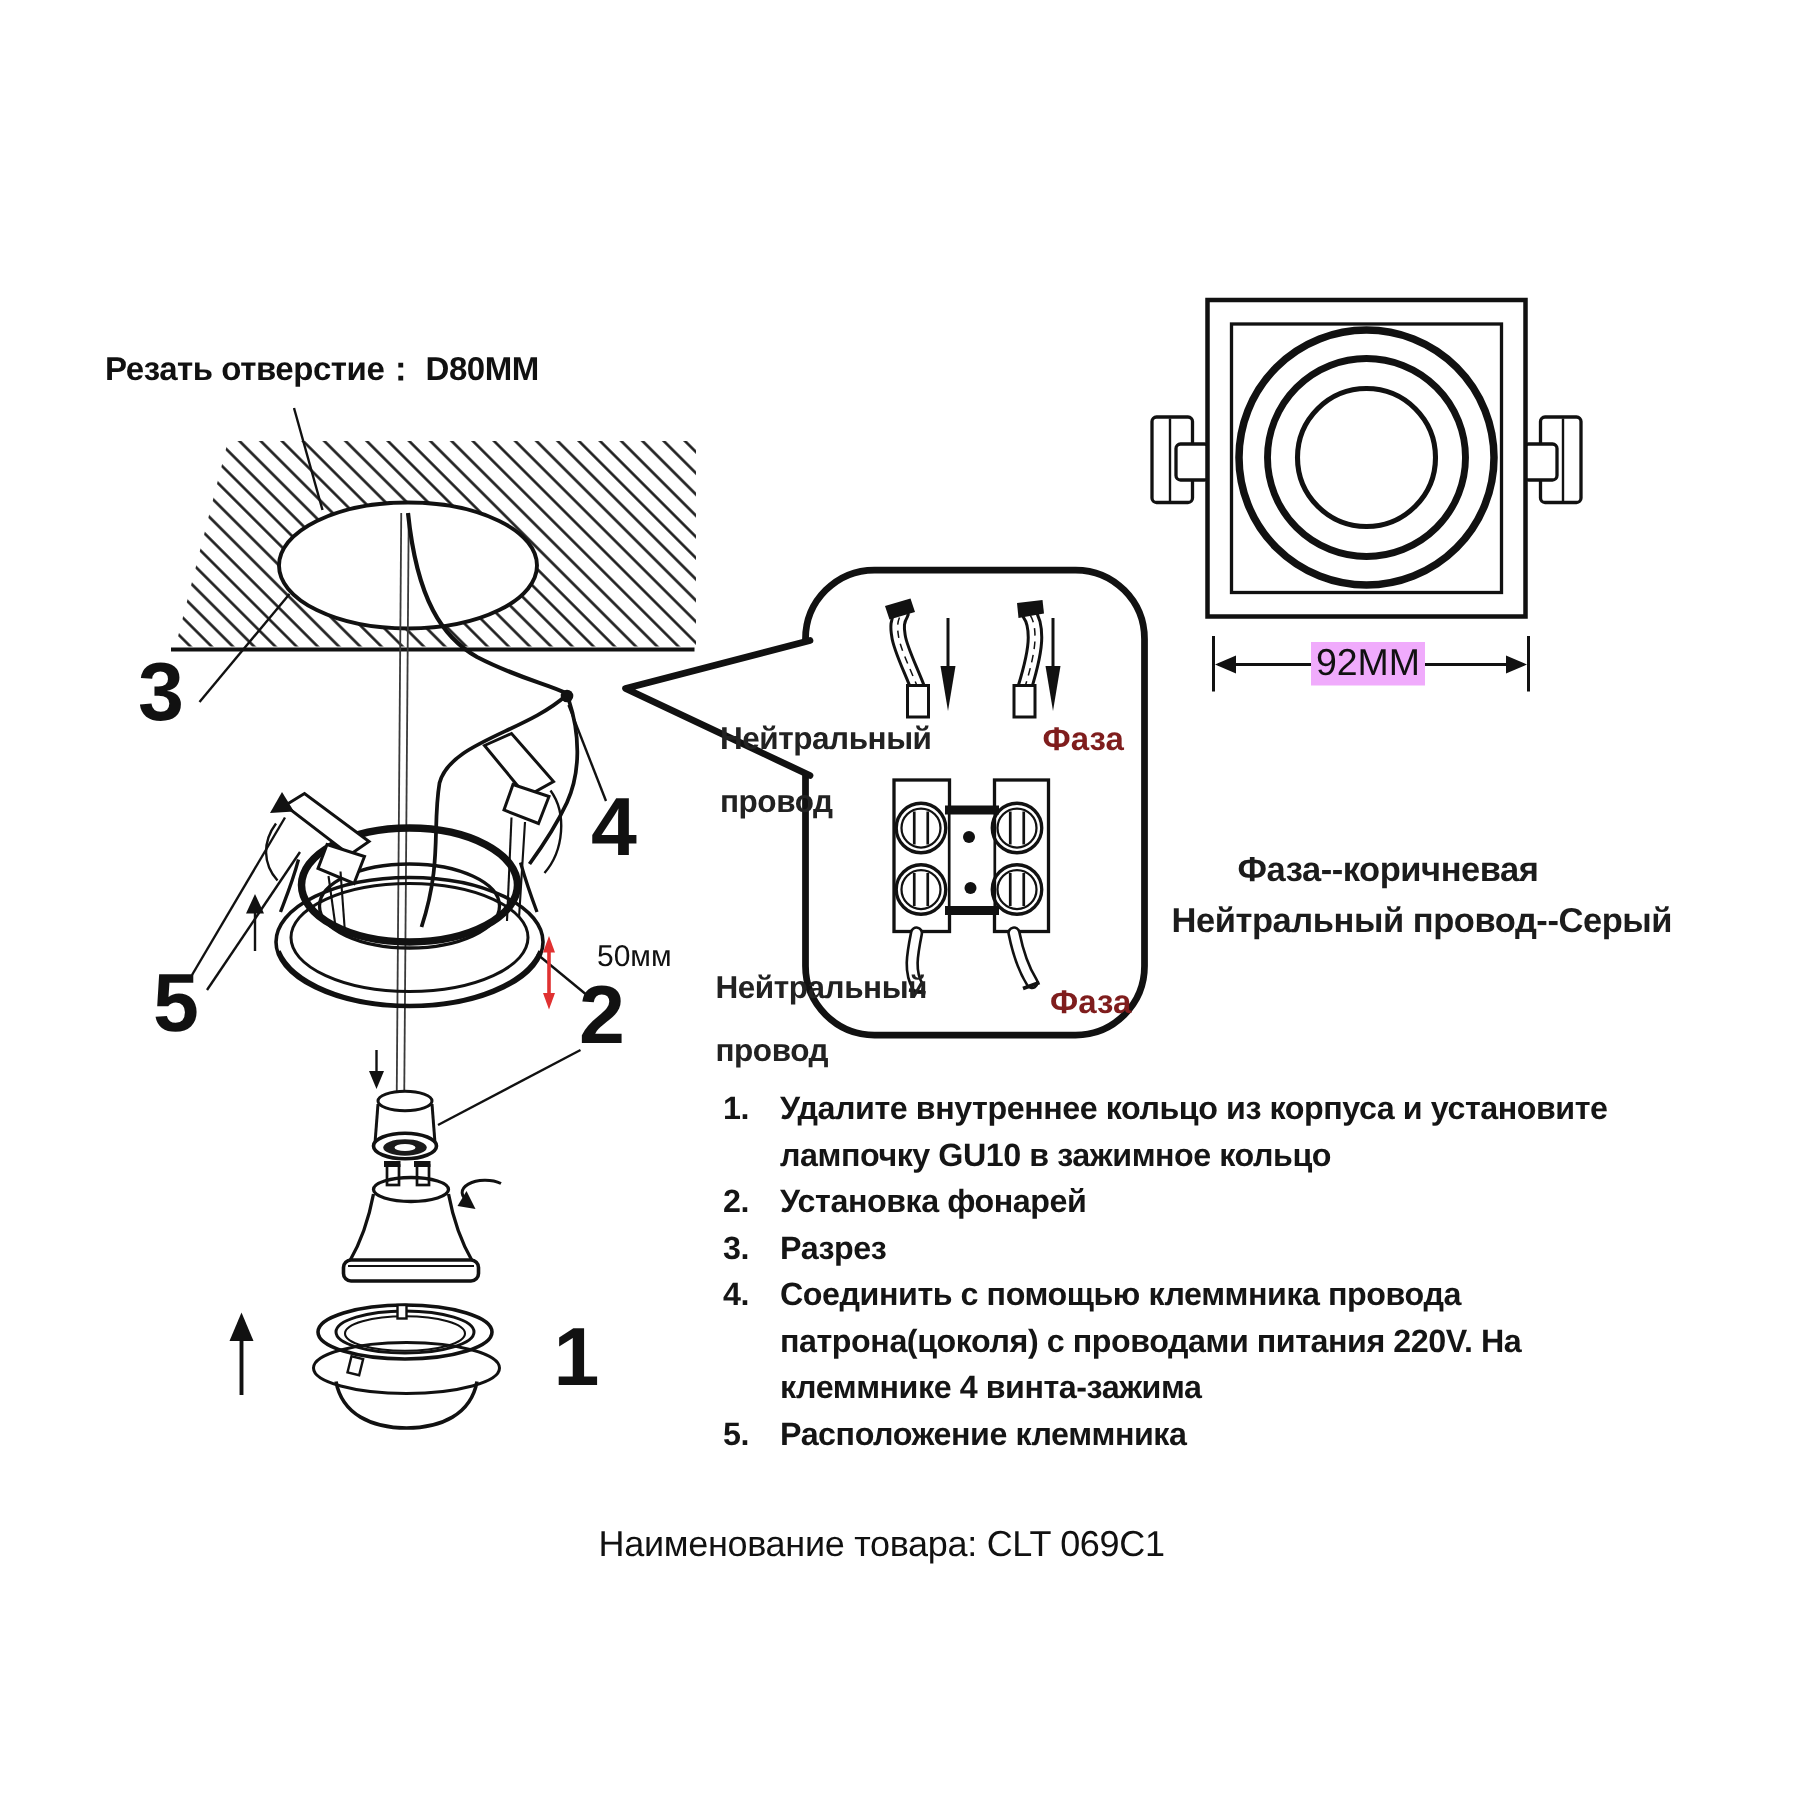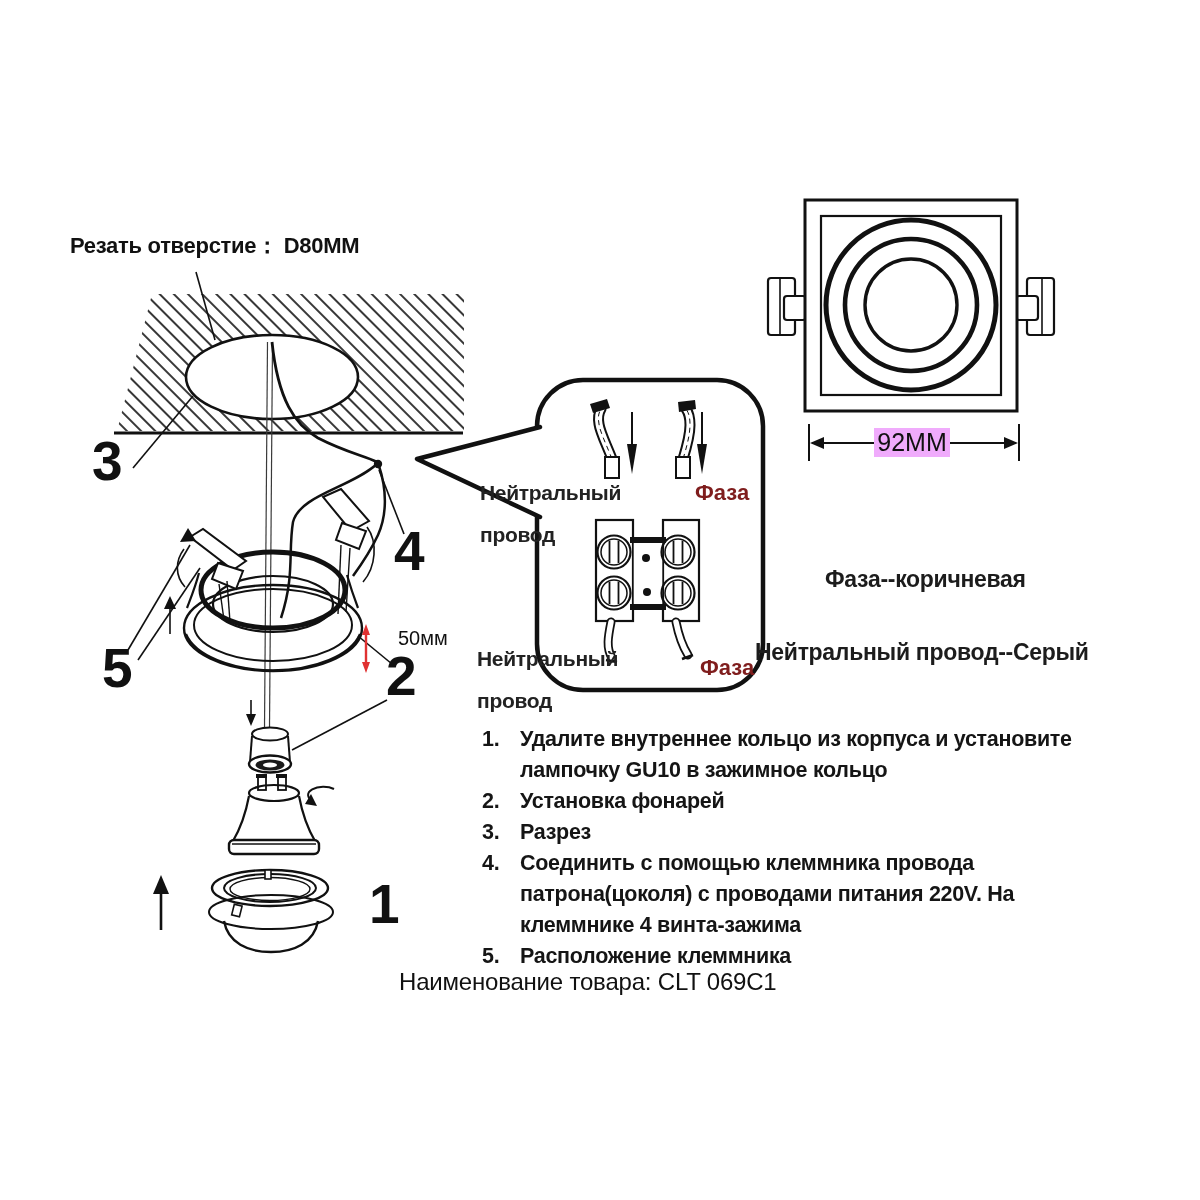--- a/index.html
+++ b/index.html
@@ -12,21 +12,21 @@
   .bignum{font-size:55px;font-weight:700;line-height:1;}
   .smdim{font-size:20px;font-weight:400;}
   .clabel{font-size:21px;font-weight:700;letter-spacing:-0.3px;line-height:42px;color:#222;white-space:normal;}
   .cphase{font-size:22px;font-weight:700;color:#7f1d1d;}
   .note{font-size:23px;font-weight:700;letter-spacing:-0.3px;color:#1c1c1c;}
   .dim92{font-size:25px;font-weight:400;text-align:center;background:#f0abfc;}
   .step{position:absolute;left:482px;width:640px;display:flex;font-size:21.5px;font-weight:700;
         letter-spacing:-0.3px;line-height:31px;color:#151515;}
   .step .n{width:38px;flex:0 0 38px;}
   .step .t{flex:1;white-space:normal;}
-  .footer{font-size:24px;font-weight:400;letter-spacing:-0.2px;}
+  .footer{font-size:24px;font-weight:400;letter-spacing:-0.2px;margin-top:48px;}
 </style>
 </head>
 <body>
 
 <div class="canvas">
 
   <svg width="1200" height="1200" viewBox="0 0 1200 1200">
     <defs>
       <pattern id="hatch" width="10" height="10" patternUnits="userSpaceOnUse" patternTransform="rotate(-45)">
         <line x1="5" y1="0" x2="5" y2="10" stroke="#141414" stroke-width="1.7"></line>
@@ -255,21 +255,21 @@
   <div class="abs bignum" style="left:369px;top:877px;">1</div>
 
   <div class="abs smdim" style="left:398px;top:627px;">50мм</div>
 
   <div class="abs clabel" style="left:480px;top:472px;width:148px;">Нейтральный провод</div>
   <div class="abs cphase" style="left:695px;top:480px;">Фаза</div>
   <div class="abs clabel" style="left:477px;top:638px;width:148px;">Нейтральный провод</div>
   <div class="abs cphase" style="left:700px;top:655px;">Фаза</div>
 
   <div class="abs note" style="left:781px;top:566px;margin-left:44px;">Фаза--коричневая</div>
-  <div class="abs note" style="left:755px;top:600px;margin-top:39px;">Нейтральный провод--Серый</div>
+  <div class="abs note" style="left:781px;top:600px;">Нейтральный провод--Серый</div>
 
   <div class="abs dim92" style="left:874px;top:428px;width:76px;">92MM</div>
 
   <div class="step" style="top:724px;">
     <span class="n">1.</span>
     <span class="t">Удалите внутреннее кольцо из корпуса и установите лампочку GU10 в зажимное кольцо</span>
   </div>
   <div class="step" style="top:786px;">
     <span class="n">2.</span>
     <span class="t">Установка фонарей</span>

